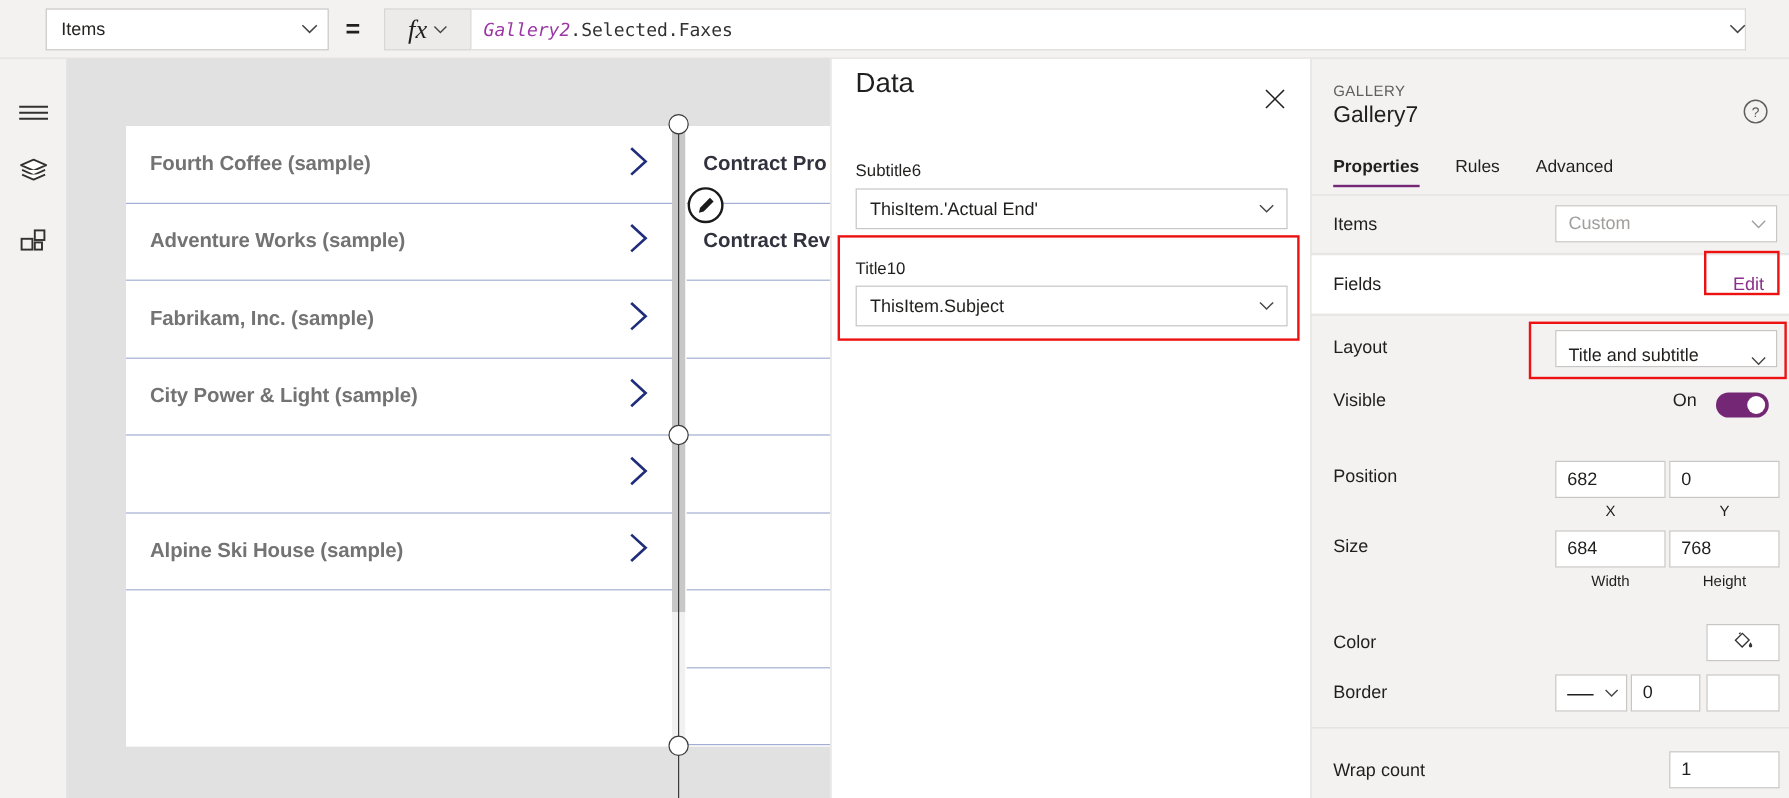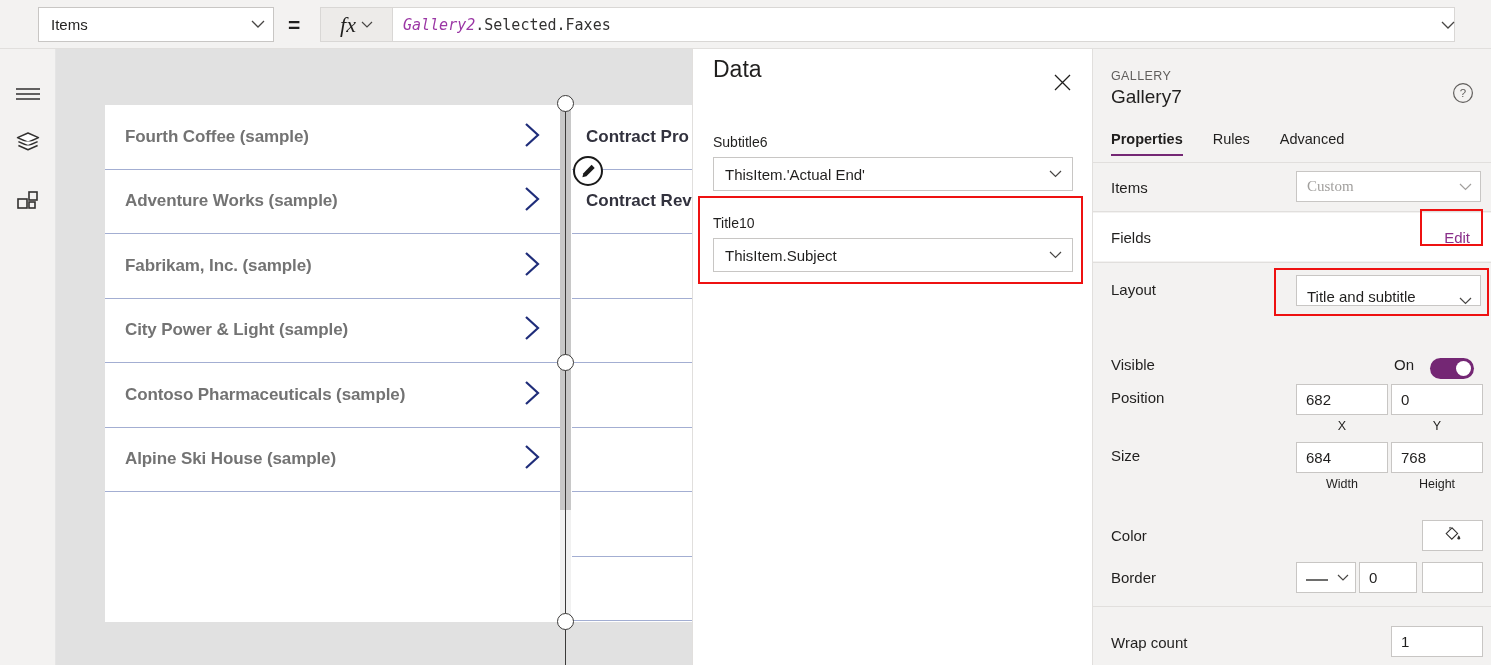--- a/index.html
+++ b/index.html
@@ -341,21 +341,20 @@
         </div>
         <div class="g1-item">
           <span class="g1-title">City Power &amp; Light (sample)</span>
           <span class="g1-chev">
             <svg width="20" height="28" viewBox="0 0 20 28">
                 <path d="M4 3l12 11L4 25" fill="none" stroke="#1f2d7a" stroke-width="2.2"></path>
               </svg>
           </span>
         </div>
         <div class="g1-item">
-          <span class="g1-title">Contoso Pharmaceuticals (sample)</span>
           <span class="g1-chev">
             <svg width="20" height="28" viewBox="0 0 20 28">
                 <path d="M4 3l12 11L4 25" fill="none" stroke="#1f2d7a" stroke-width="2.2"></path>
               </svg>
           </span>
         </div>
         <div class="g1-item">
           <span class="g1-title">Alpine Ski House (sample)</span>
           <span class="g1-chev">
             <svg width="20" height="28" viewBox="0 0 20 28">
@@ -441,21 +440,21 @@
     </div>
 
     <div class="rp-tabs">
       <div class="rp-tab active">Properties</div>
       <div class="rp-tab">Rules</div>
       <div class="rp-tab">Advanced</div>
     </div>
 
     <div class="rp-row" style="top:114px; height:48px;">
       <span class="rlabel" style="top:16px;">Items</span>
-      <div class="dd disabled" style="left:203px; top:8px; width:185px;font-family:Liberation Serif, serif;">
+      <div class="dd disabled" style="left:203px; top:8px; width:185px;">
         <span class="val">Custom</span>
         <span class="chev">
           <svg width="13" height="8" viewBox="0 0 13 8">
               <path d="M1 1l5.5 5.5L12 1" fill="none" stroke="#a19f9d" stroke-width="1.2"></path>
             </svg>
         </span>
       </div>
     </div>
     <div class="rp-sep" style="top:162px;"></div>
 
@@ -473,21 +472,21 @@
         <span class="val">Title and subtitle</span>
         <span class="chev">
           <svg width="13" height="8" viewBox="0 0 13 8">
               <path d="M1 1l5.5 5.5L12 1" fill="none" stroke="#484644" stroke-width="1.2"></path>
             </svg>
         </span>
       </div>
     </div>
     <div class="hl-red" style="left:181px; top:219px; width:215px; height:48px;"></div>
 
-    <div class="rp-row" style="top:293px; height:44px;text-align:right;">
+    <div class="rp-row" style="top:262px; height:44px;text-align:right;">
       <span class="rlabel" style="top:14px;">Visible</span>
       <span class="toggle-on-label" style="left:301px; top:14px;">On</span>
       <div class="toggle" style="left:337px; top:16px;">
         <span class="knob"></span>
       </div>
     </div>
 
     <div class="rp-row" style="top:326px; height:52px;">
       <span class="rlabel" style="top:14px;">Position</span>
       <div class="numbox" style="left:203px; top:9px; width:92px;">682</div>

